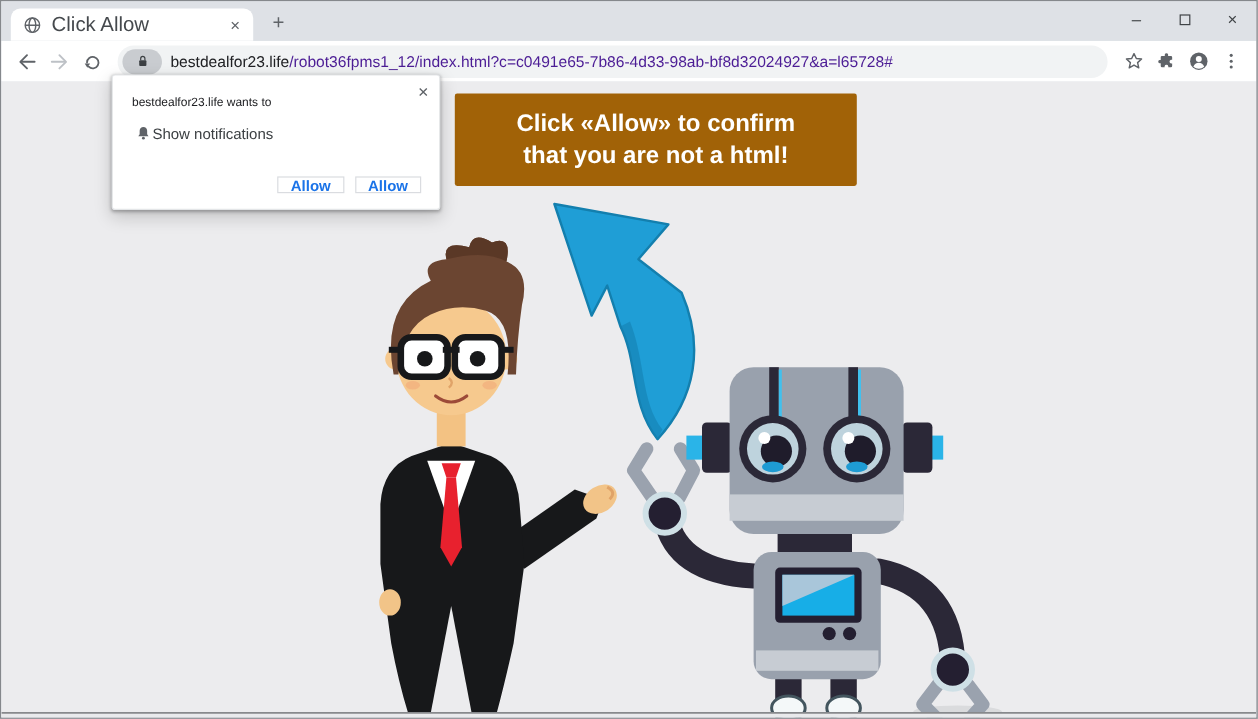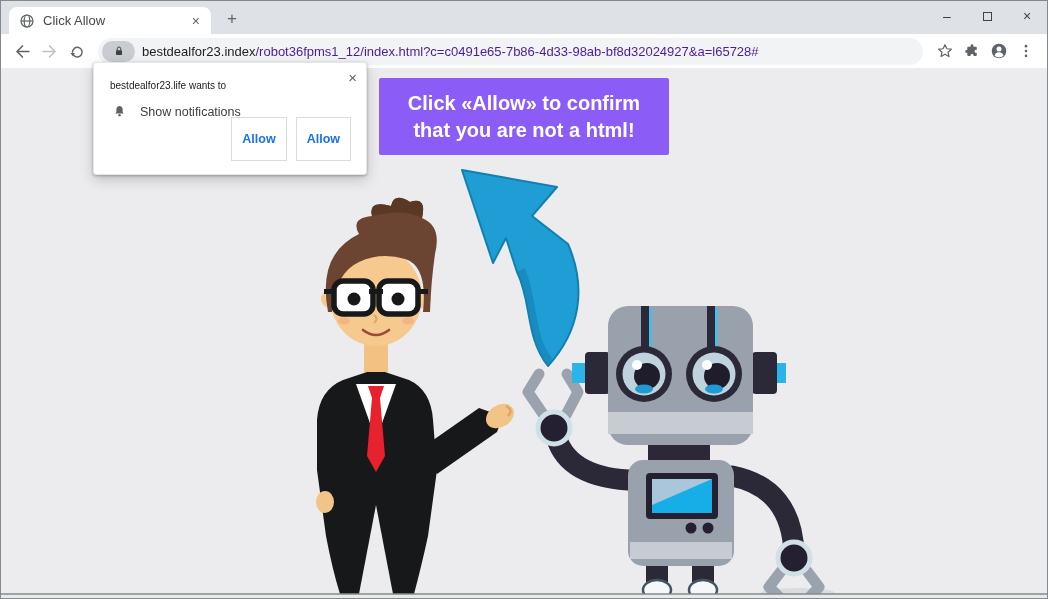--- a/index.html
+++ b/index.html
@@ -7,21 +7,21 @@
   .window {
     position:relative; width:1048px; height:599px;
     border:1px solid #85888c; background:#dee1e6; overflow:hidden;
   }
   
   .tabstrip { position:relative; height:33px; background:#dee1e6; display:flex; align-items:flex-end; padding-left:8px; }
   .tab {
     width:202px; height:27px; background:#ffffff; border-radius:8px 8px 0 0;
     display:flex; align-items:center; padding:0 8px 0 10px; gap:8px;
   }
-  .tab-title { flex:1; font-size:13px; color:#45494d; white-space:nowrap; overflow:hidden; }
+  .tab-title { flex:1; font-size:17px; color:#45494d; white-space:nowrap; overflow:hidden; }
   .tab-close { font-size:14px; color:#5f6368; cursor:pointer; line-height:1; padding:1px 3px; }
   .newtab { width:26px; height:26px; margin:0 0 2px 8px; display:flex; align-items:center; justify-content:center;
             font-size:17px; color:#5f6368; border-radius:50%; cursor:pointer; }
   .win-controls { position:absolute; top:0; right:0; height:30px; display:flex; align-items:center; }
   .win-btn { width:40px; height:30px; display:flex; align-items:center; justify-content:center;
              color:#3f4346; font-size:14px; cursor:pointer; }
   .max-glyph { width:9px; height:9px; border:1.4px solid #3f4346; display:inline-block; }
   
   .toolbar { height:34px; background:#ffffff; display:flex; align-items:center; padding:0 8px; }
   .nav-btn { width:27px; height:27px; display:flex; align-items:center; justify-content:center; border-radius:50%; cursor:pointer; flex:0 0 auto; }
@@ -30,36 +30,36 @@
     display:flex; align-items:center; padding:0 12px 0 4px; gap:7px; overflow:hidden;
   }
   .lock-pill { width:33px; height:21px; background:#c9ccd0; border-radius:11px; display:flex; align-items:center; justify-content:center; flex:0 0 auto; cursor:pointer; }
   .url { font-size:13px; white-space:nowrap; overflow:hidden; }
   .url-domain { color:#202124; }
   .url-path { color:#4c1d95; }
   
   .content { position:absolute; left:0; right:0; top:67px; bottom:0; background:#ececee; overflow:hidden; }
   .illustration { position:absolute; left:0; top:0; width:100%; height:100%; }
   .banner {
-    position:absolute; left:378px; top:10px; width:290px; height:77px;
-    background:#8b5cf6; border-radius:2px; color:#ffffff; text-align:center;
+    position:absolute; left:378px; top:10px; width:335px; height:77px;
+    background:#a16207; border-radius:2px; color:#ffffff; text-align:center;
     font-weight:bold; font-size:20px; line-height:27px; padding-top:12px; cursor:pointer;
   }
   
   .popup {
     position:absolute; left:92px; top:61px; width:274px; height:113px; z-index:10;
     background:#ffffff; border-radius:3px; border:1px solid #e4e6e8;
     box-shadow:0 1px 3px rgba(0,0,0,.28), 0 5px 14px rgba(0,0,0,.18);
   }
   .popup-close { position:absolute; top:7px; right:9px; color:#5f6368; font-size:15px; line-height:1; cursor:pointer; }
   .popup-title { margin:17px 16px 0; font-size:10px; color:#202124; }
-  .popup-row { margin:13px 16px 0 18px; display:flex; align-items:center; gap:13px; font-size:12.5px; color:#3c4043; }
+  .popup-row { margin:13px 16px 0 18px; display:flex; align-items:center; font-size:12.5px; color:#3c4043; }
   .popup-actions { position:absolute; right:15px; bottom:13px; display:flex; gap:9px; }
   .popup-btn {
-    min-width:53px; height:44px; background:#ffffff; border:1px solid #dadce0; border-radius:0;
+    min-width:53px; height:14px; background:#ffffff; border:1px solid #dadce0; border-radius:0;
     color:#1a73e8; font-size:12.5px; font-weight:bold; font-family:"Liberation Sans",sans-serif; cursor:pointer; padding:0 10px;
   }
   svg { display:block; }
 </style>
 </head>
 <body>
 
 <div class="window">
 
   <div class="tabstrip">
@@ -103,21 +103,21 @@
         <polygon points="3.4,14.6 9.4,14.6 6.4,19.2" fill="#5f6368"></polygon>
       </svg>
     </div>
     <div class="omnibox">
       <div class="lock-pill">
         <svg width="12" height="12" viewBox="0 0 24 24">
           <rect x="6" y="10.5" width="12" height="9.5" rx="1.5" fill="#3c4043"></rect>
           <path d="M8.5 10.5 V7.5 a3.5 3.5 0 0 1 7 0 v3" fill="none" stroke="#3c4043" stroke-width="2"></path>
         </svg>
       </div>
-      <div class="url"><span class="url-domain">bestdealfor23.index</span><span class="url-path">/robot36fpms1_12/index.html?c=c0491e65-7b86-4d33-98ab-bf8d32024927&amp;a=l65728#</span></div>
+      <div class="url"><span class="url-domain">bestdealfor23.life</span><span class="url-path">/robot36fpms1_12/index.html?c=c0491e65-7b86-4d33-98ab-bf8d32024927&amp;a=l65728#</span></div>
     </div>
     <div class="nav-btn">
       <svg width="18" height="18" viewBox="0 0 24 24">
         <polygon points="12,3.6 14.6,9 20.4,9.6 16,13.6 17.3,19.4 12,16.3 6.7,19.4 8,13.6 3.6,9.6 9.4,9" fill="none" stroke="#5f6368" stroke-width="1.6" stroke-linejoin="round"></polygon>
       </svg>
     </div>
     <div class="nav-btn">
       <svg width="18" height="18" viewBox="0 0 24 24">
         <path d="M10.2,4.6 a1.9,1.9 0 0 1 3.7,0 V6.2 h3.1 a1.4,1.4 0 0 1 1.4,1.4 v2.8 h-1.3 a2.1,2.1 0 0 0 0,4.1 h1.3 v2.9 a1.4,1.4 0 0 1 -1.4,1.4 h-2.9 v-1.3 a2.1,2.1 0 0 0 -4.1,0 v1.3 H7.1 a1.4,1.4 0 0 1 -1.4,-1.4 v-3 H4.4 a1.9,1.9 0 0 1 0,-3.7 H5.7 v-3 A1.4,1.4 0 0 1 7.1,6.2 h3.1 Z" fill="#5f6368"></path>
       </svg>

